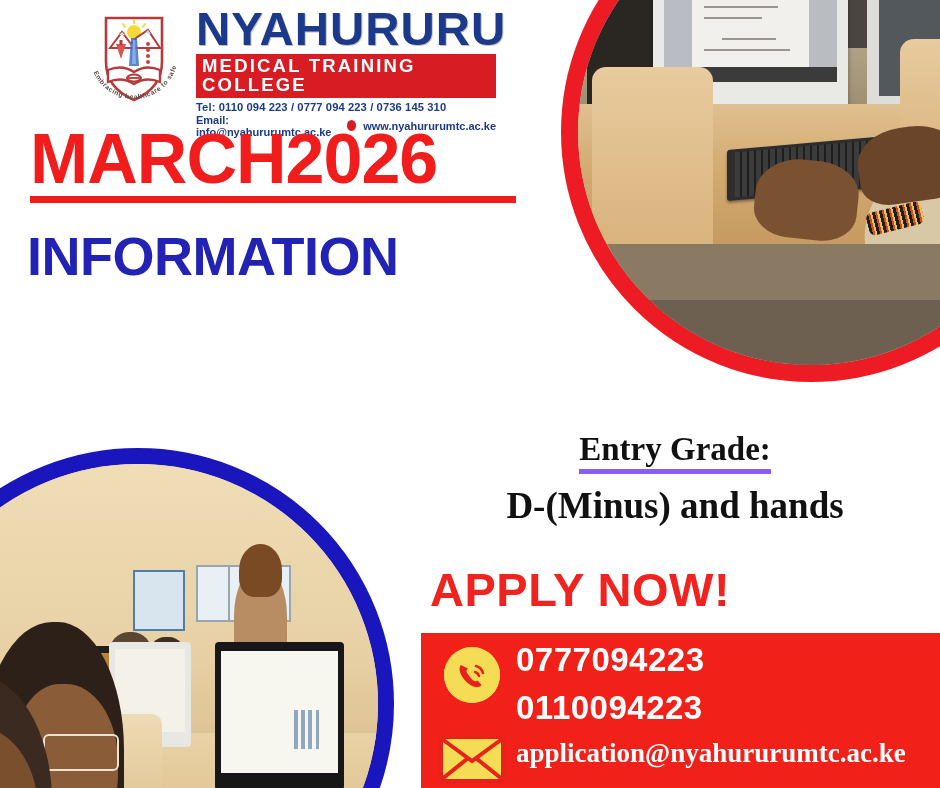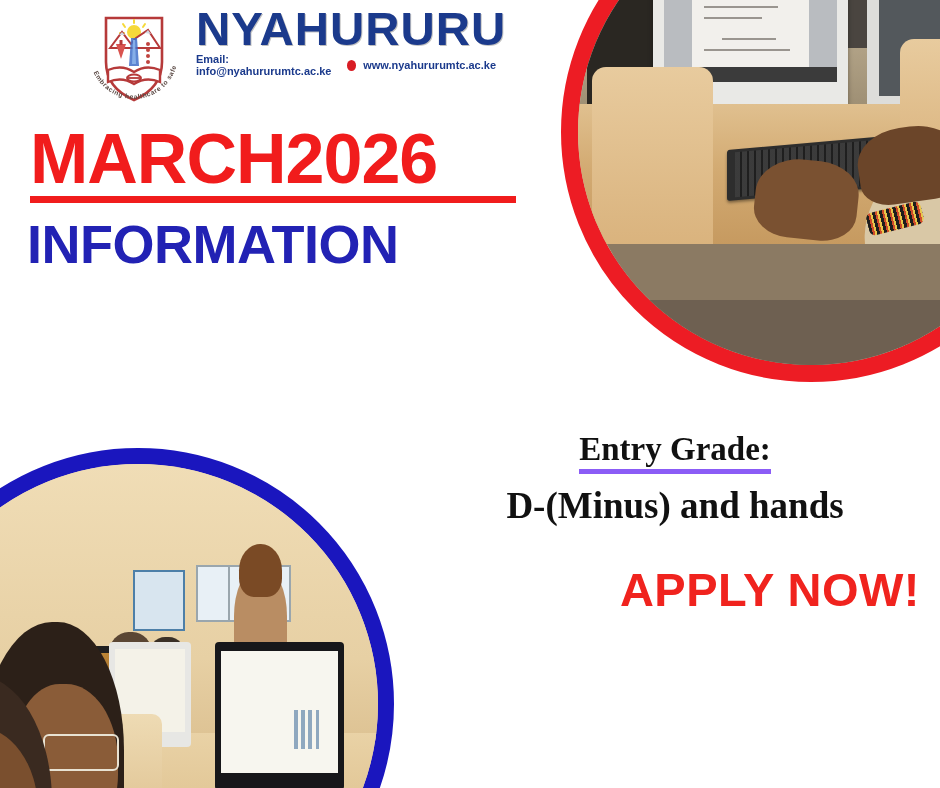--- a/index.html
+++ b/index.html
@@ -99,37 +99,37 @@
   .logo-row .gicon{width:11px;height:11px;border-radius:50%;background:#D81C24;display:inline-block;}
 
   
   .march{
     position:absolute;left:30px;top:124px;
     font-family:Liberation Sans, sans-serif;font-weight:bold;
     font-size:70px;color:#F11C1C;letter-spacing:-1px;line-height:1;
   }
   .march-underline{position:absolute;left:30px;top:196px;width:486px;height:7px;background:#F11C1C;}
   .course{
-    position:absolute;left:27px;top:216px;width:600px;
+    position:absolute;left:27px;top:228px;width:600px;
     font-family:"Liberation Sans", sans-serif;font-weight:bold;
     font-size:54px;line-height:1.06;color:#2222B4;letter-spacing:-0.5px;
   }
 
   
   .entry-wrap{position:absolute;left:430px;top:432px;width:490px;text-align:center;}
   .entry-title{
     display:inline-block;font-family:"Liberation Serif", serif;font-weight:bold;
     font-size:33px;color:#111;border-bottom:5px solid #8b5cf6;line-height:1.08;padding-bottom:1px;
   }
   .entry-value{
     margin-top:12px;font-family:"Liberation Serif", serif;font-weight:bold;
     font-size:37px;color:#111;line-height:1.1;
   }
   .apply{
-    position:absolute;left:430px;top:562px;width:490px;text-align:right;
+    position:absolute;left:430px;top:562px;width:490px;text-align:left;
     font-family:"Liberation Sans", sans-serif;font-weight:bold;font-size:47px;
     color:#F0231E;letter-spacing:.5px;
   }
 
   
   .footer{
     position:absolute;left:421px;top:633px;width:519px;height:155px;background:#F1211A;
   }
   .f-phone-icon{
     position:absolute;left:23px;top:14px;width:56px;height:56px;border-radius:50%;
@@ -262,20 +262,22 @@
         <line x1="49" y1="74" x2="63" y2="74" stroke="#B63A3A" stroke-width="1.8"></line>
 
         <text font-family="Liberation Sans, sans-serif" font-size="6.6" font-weight="bold" fill="#5B4A45" letter-spacing="0.6">
           <textPath href="#motto-arc" startOffset="4%">Embracing healthcare to safe hands</textPath>
         </text>
       </svg>
     </div>
 
     <div class="logo-text">
       <div class="logo-name">NYAHURURU</div>
+      <div class="logo-sub">MEDICAL TRAINING COLLEGE</div>
+      <div class="logo-tel">Tel: 0110 094 223 / 0777 094 223 /  0736 145 310</div>
       <div class="logo-row">
         <span>Email: info@nyahururumtc.ac.ke</span>
         <span class="gicon"></span>
         <span>www.nyahururumtc.ac.ke</span>
       </div>
     </div>
   </div>
 
   <div class="march">MARCH2026</div>
   <div class="march-underline"></div>
@@ -284,14 +286,35 @@
     <div>INFORMATION</div>
   </div>
 
   <div class="entry-wrap">
     <div class="entry-title">Entry Grade:</div>
     <div class="entry-value">D-(Minus) and hands</div>
   </div>
 
   <div class="apply">APPLY NOW!</div>
 
+  <div class="footer">
+    <div class="f-phone-icon">
+      <svg viewBox="0 0 56 56" width="56" height="56" aria-hidden="true">
+        <circle cx="28" cy="28" r="28" fill="#F5DC55"></circle>
+        <path d="M17,18 C15,20 15,24 17.5,28.5 C20,33 24.5,37.5 29.5,39.5 C33,41 36,40 37.5,38 L33.5,33.5 C32,34.8 30.5,34.5 29,33.2 C26.5,31 24.2,28.2 23,25.8 C22.2,24.2 22.5,22.8 23.8,21.5 Z" fill="#E8211B"></path>
+        <path d="M32,19 a10,10 0 0 1 7,7" fill="none" stroke="#E8211B" stroke-width="2.6" stroke-linecap="round"></path>
+        <path d="M31,25 a6,6 0 0 1 4,4" fill="none" stroke="#E8211B" stroke-width="2.4" stroke-linecap="round"></path>
+      </svg>
+    </div>
+    <div class="f-phone-num1">0777094223</div>
+    <div class="f-phone-num2">0110094223</div>
+
+    <div class="f-mail-icon">
+      <svg viewBox="0 0 66 48" width="66" height="48" aria-hidden="true">
+        <rect x="2" y="2" width="62" height="44" fill="#F5DC55" stroke="#E8211B" stroke-width="4"></rect>
+        <path d="M3,4 L33,26 L63,4" fill="none" stroke="#E8211B" stroke-width="4"></path>
+        <path d="M3,44 L28,24 M63,44 L38,24" fill="none" stroke="#E8211B" stroke-width="4"></path>
+      </svg>
+    </div>
+    <div class="f-mail-text">application@nyahururumtc.ac.ke</div>
+  </div>
 
 </div>
 
 </body></html>

